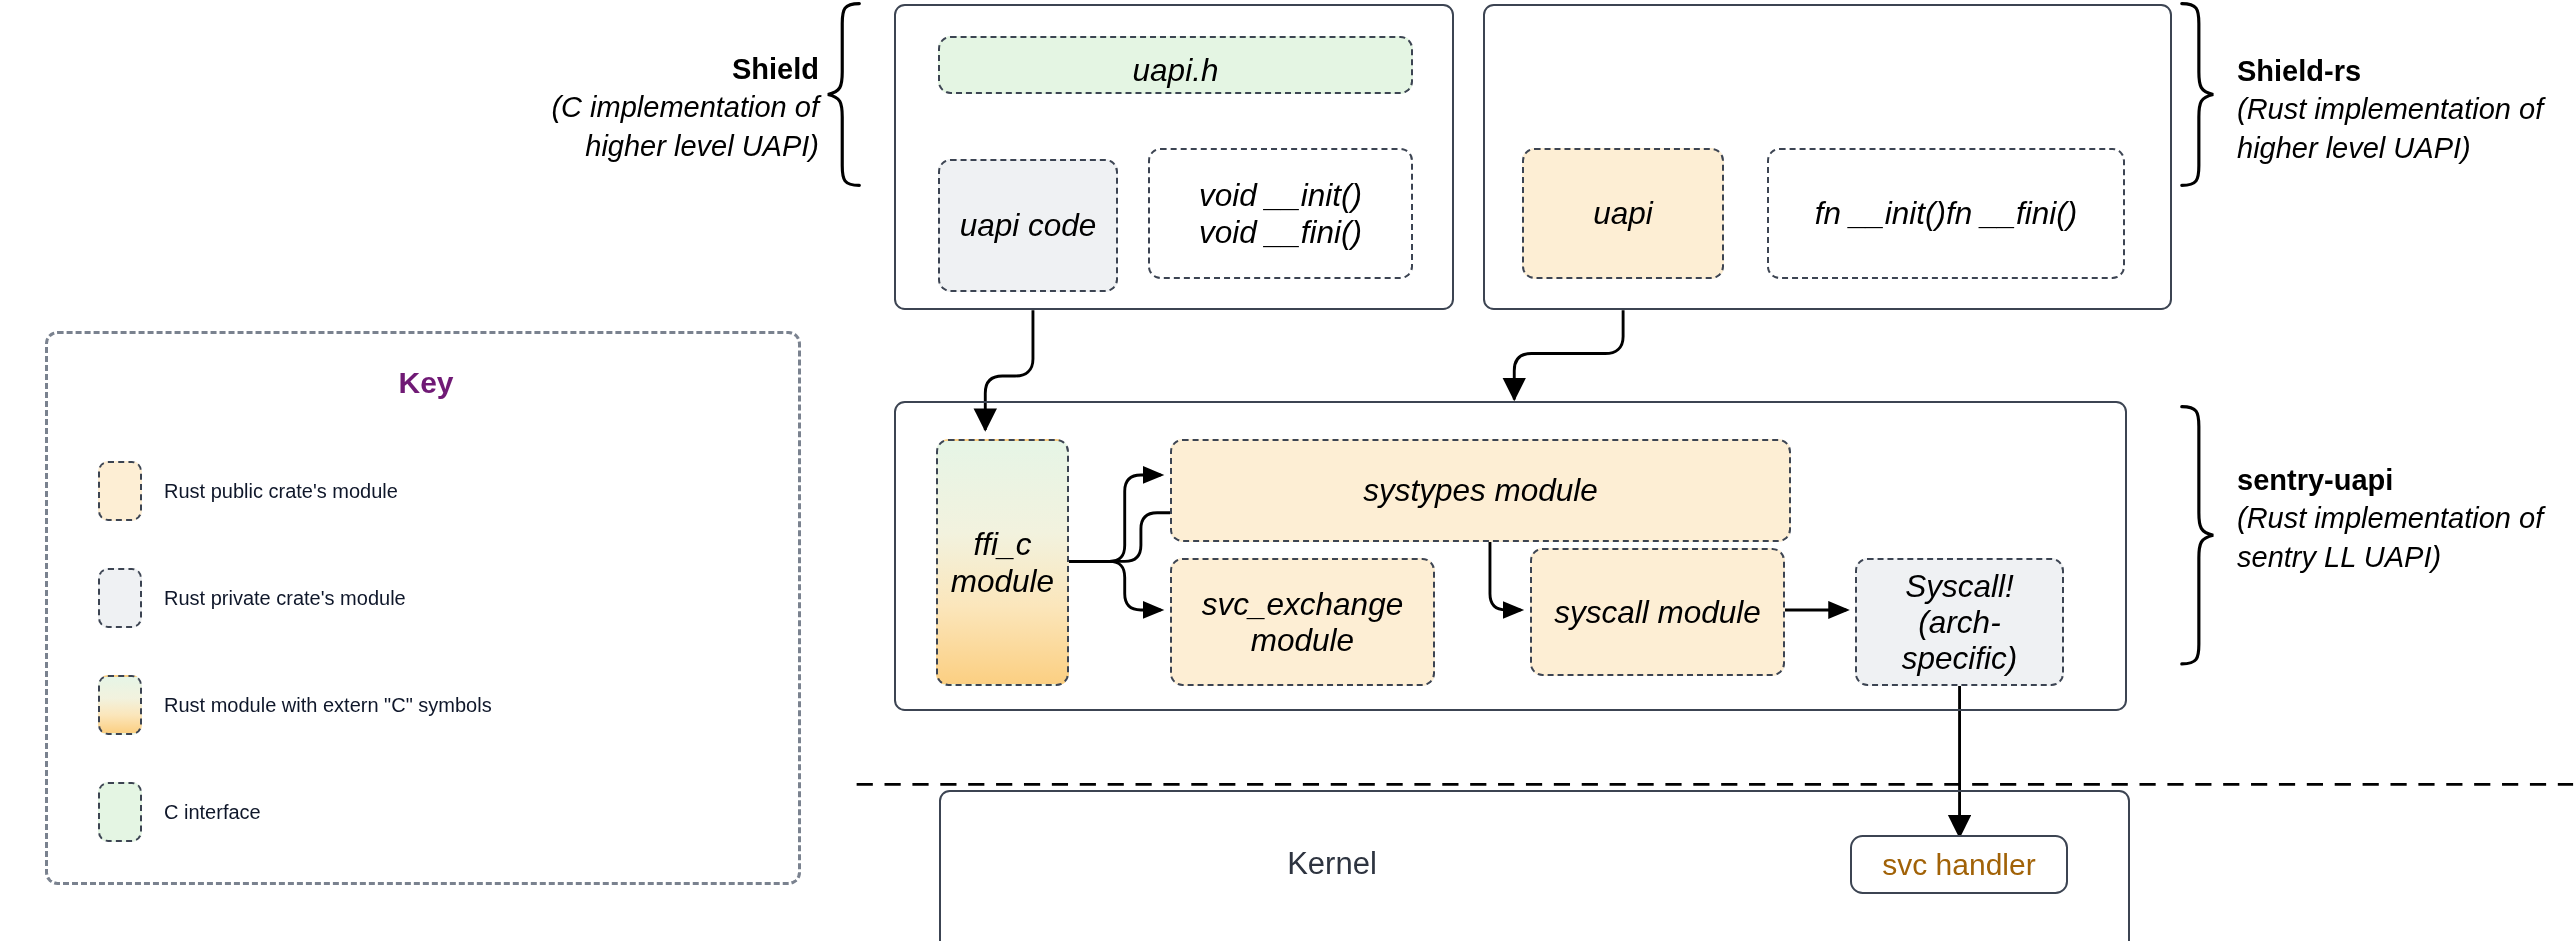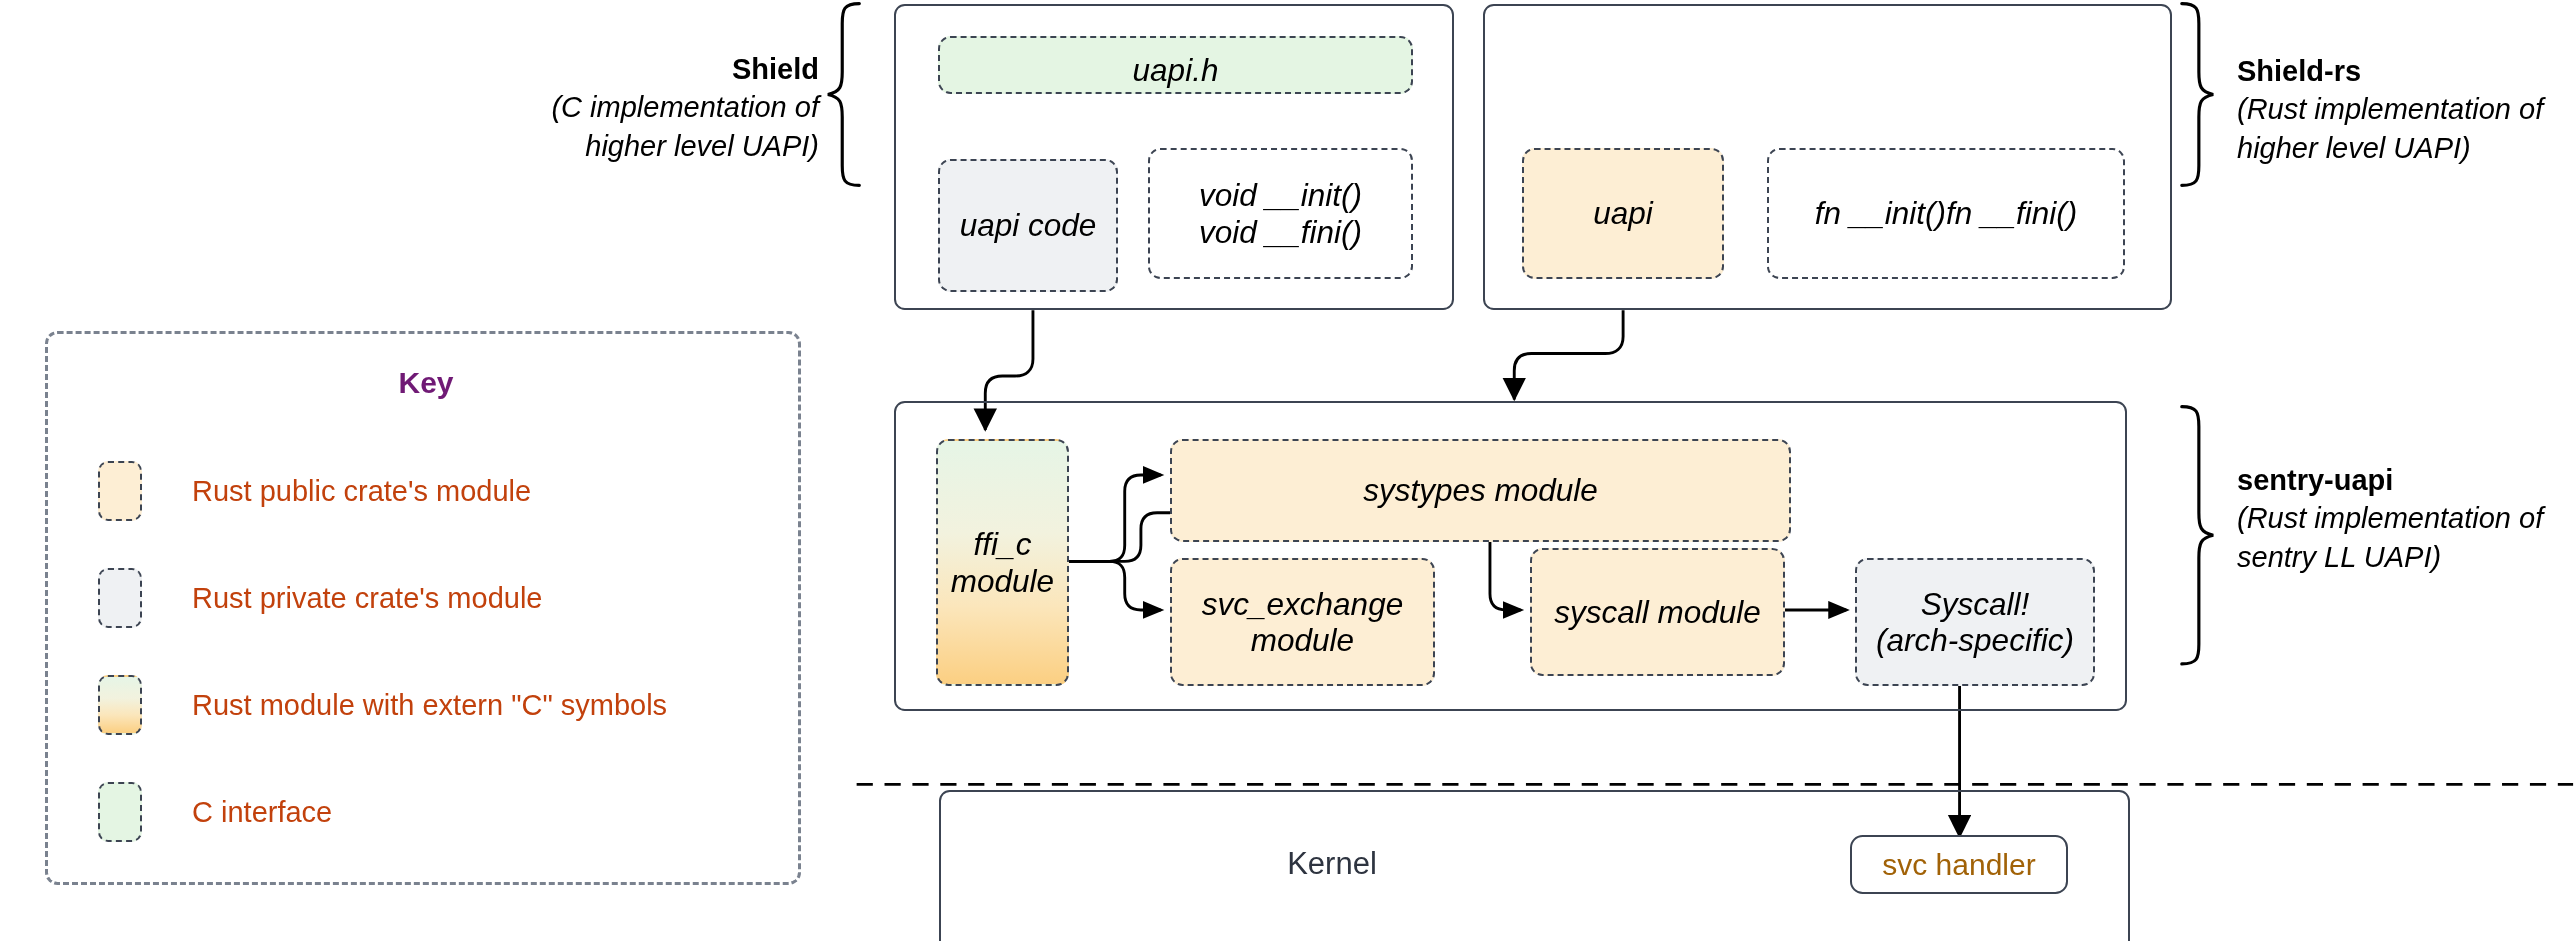--- a/index.html
+++ b/index.html
@@ -71,23 +71,23 @@
     text-align: center;
   }
   .key-row { display: flex; align-items: center; }
   .key-swatch {
     width: 40px; height: 56px;
     border: 2.7px dashed #3c4452;
     border-radius: 10px;
     flex: none;
   }
   .key-text {
-    margin-left: 50px;
-    font-size: 29px;
-    color: #c2410c;
+    margin-left: 22px;
+    font-size: 20px;
+    color: #0f172a;
     white-space: nowrap;
   }
 
   
   #kernel-label {
     font-size: 31px;
     color: #2e3440;
     text-align: center;
   }
   #svc-handler {
@@ -249,21 +249,21 @@
 
   <div class="abs node fill-peach" style="left:1170px; top:558px; width:265px; height:128px; flex-direction:column;">
     <span>svc_exchange</span>
     <span>module</span>
   </div>
 
   <div class="abs node fill-peach" style="left:1530px; top:548px; width:255px; height:128px;">
     <span>syscall module</span>
   </div>
 
-  <div class="abs node fill-grey" style="left:1855px; top:558px; width:240px; height:128px; flex-direction:column;">
+  <div class="abs node fill-grey" style="left:1855px; top:558px; width:209px; height:128px; flex-direction:column;">
     <span>Syscall!</span>
     <span>(arch-specific)</span>
   </div>
 
   <div class="abs side-label left-al" style="left:2237px; top:461px; width:333px;">
     <span class="lbl-title">sentry-uapi</span>
     <span class="lbl-sub">(Rust implementation of sentry LL UAPI)</span>
   </div>
 
   <div class="abs container-box" style="left:939px; top:790px; width:1191px; height:180px;"></div>

